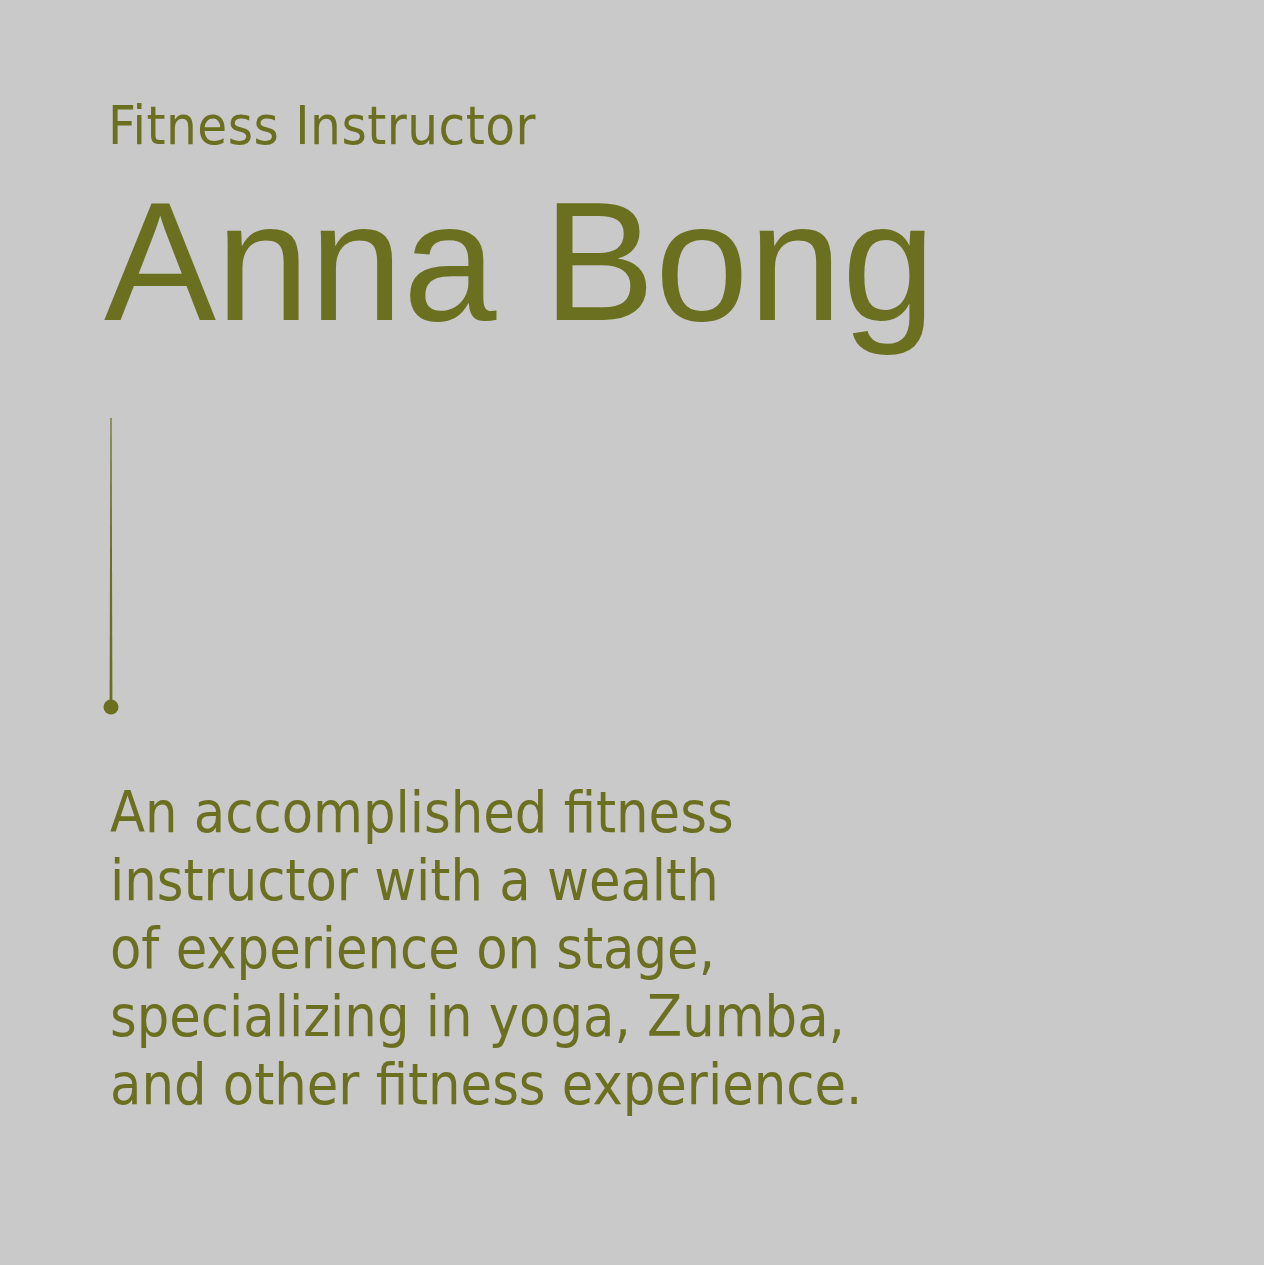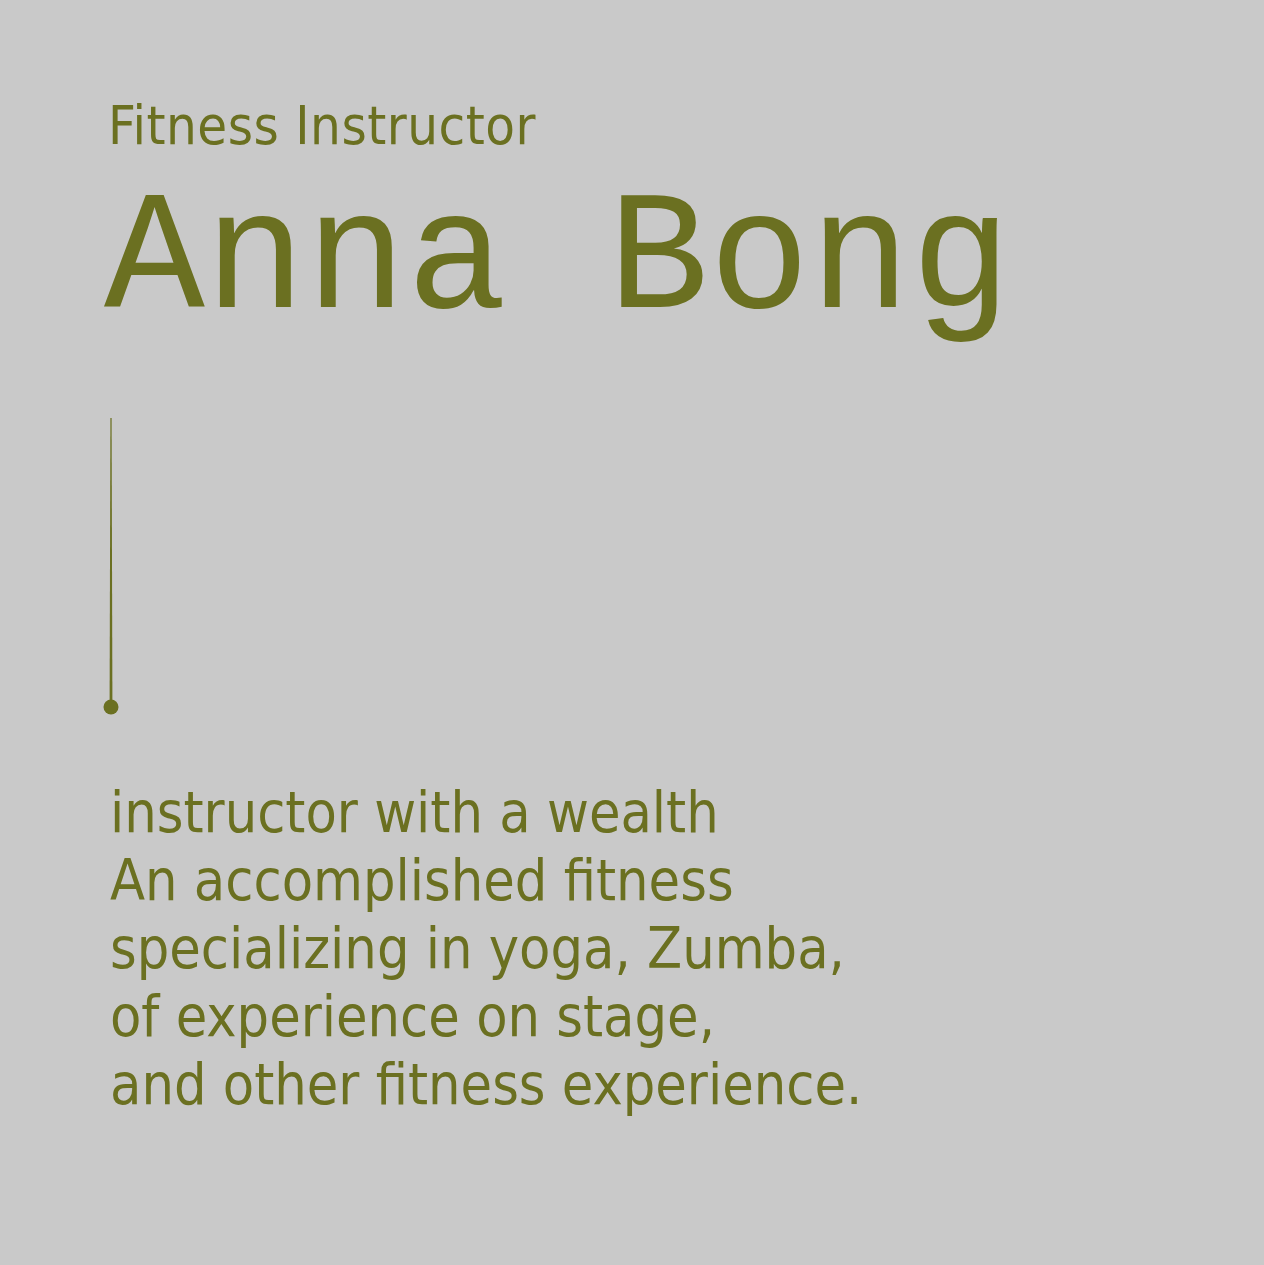--- a/index.html
+++ b/index.html
@@ -27,21 +27,21 @@
     font-size: 54px;
     line-height: 1.05;
     letter-spacing: 0.5px;
     color: #6b7021;
     white-space: nowrap;
   }
   #person-name {
     position: absolute;
     left: 104px;
     top: 178px;
-    font-family: Liberation Mono, monospace;
+    font-family: Liberation Sans, sans-serif;
     font-stretch: condensed;
     font-size: 168px;
     line-height: 1.0;
     letter-spacing: 0px;
     color: #6b7021;
     white-space: nowrap;
   }
   #pin-divider {
     position: absolute;
     left: 102px;
@@ -76,20 +76,20 @@
   <div id="person-name">Anna Bong</div>
 
   <div id="pin-divider">
     <svg width="18" height="300" viewBox="0 0 18 300">
       <polygon points="8.4,0 9.6,0 10.4,282 7.6,282" fill="#6b7021"></polygon>
       <circle cx="9" cy="289" r="7.5" fill="#6b7021"></circle>
     </svg>
   </div>
 
   <div id="bio-text">
+    <span class="bio-line">An accomplished fitness</span>
     <span class="bio-line">instructor with a wealth</span>
-    <span class="bio-line">An accomplished fitness</span>
+    <span class="bio-line">of experience on stage,</span>
     <span class="bio-line">specializing in yoga, Zumba,</span>
-    <span class="bio-line">of experience on stage,</span>
     <span class="bio-line">and other fitness experience.</span>
   </div>
 
 </div>
 
 </body></html>

